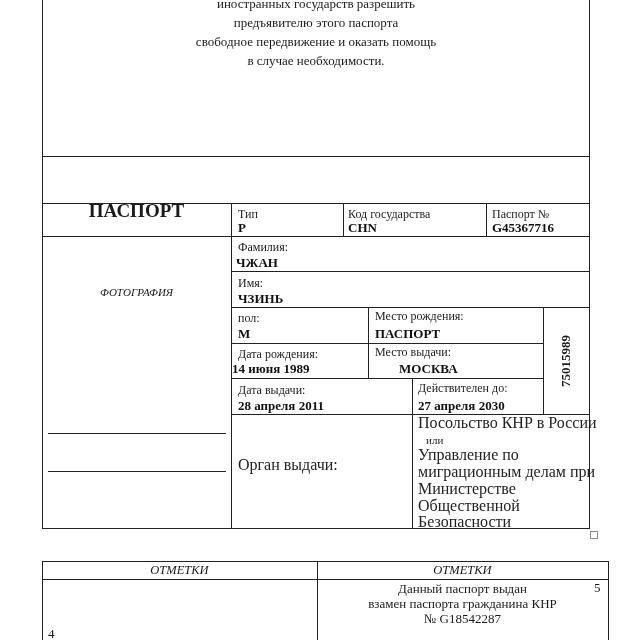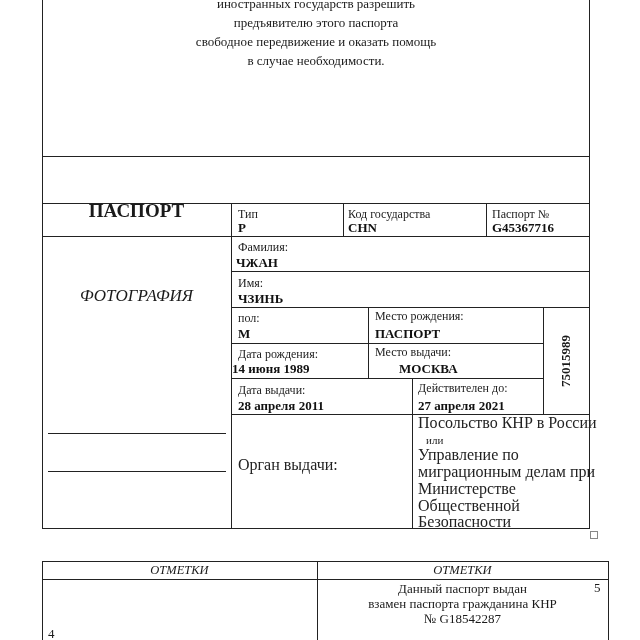--- a/index.html
+++ b/index.html
@@ -54,21 +54,21 @@
   <div class="hl" style="left:48px; width:178px; top:471px; border-top-width:1px;"></div>
 
   <div class="abs" style="left:42px; width:189px; top:200px; text-align:center; font-size:19px; font-weight:bold;">ПАСПОРТ</div>
   <div class="lbl" style="left:238px; top:208px;">Тип</div>
   <div class="val" style="left:238px; top:221px;">P</div>
   <div class="lbl" style="left:348px; top:208px;">Код государства</div>
   <div class="val" style="left:348px; top:221px;">CHN</div>
   <div class="lbl" style="left:492px; top:208px;">Паспорт  №</div>
   <div class="val" style="left:492px; top:221px;">G45367716</div>
 
-  <div class="abs it" style="left:42px; width:189px; top:286px; text-align:center; font-size:17px;">ФОТОГРАФИЯ</div>
+  <div class="abs it" style="left:42px; width:189px; top:286px; text-align:center; font-size:11px;">ФОТОГРАФИЯ</div>
 
   <div class="lbl" style="left:238px; top:241px;">Фамилия:</div>
   <div class="val" style="left:224px; top:256px;margin-left:12px;">ЧЖАН</div>
 
   <div class="lbl" style="left:238px; top:277px;">Имя:</div>
   <div class="val" style="left:238px; top:292px;">ЧЗИНЬ</div>
 
   <div class="lbl" style="left:238px; top:312px;">пол:</div>
   <div class="val" style="left:238px; top:327px;">М</div>
 
@@ -78,21 +78,21 @@
   <div class="lbl" style="left:238px; top:348px;">Дата рождения:</div>
   <div class="val" style="left:232px; top:362px;">14 июня 1989</div>
 
   <div class="lbl" style="left:375px; top:346px;">Место выдачи:</div>
   <div class="val" style="left:375px; top:362px;margin-left:24px;">МОСКВА</div>
 
   <div class="lbl" style="left:238px; top:384px;font-family:Liberation Serif, serif;">Дата выдачи:</div>
   <div class="val" style="left:238px; top:399px;">28 апреля 2011</div>
 
   <div class="lbl" style="left:418px; top:382px;">Действителен  до:</div>
-  <div class="val" style="left:418px; top:399px;">27 апреля 2021</div>
+  <div class="val" style="left:418px; top:399px;">27 апреля 2030</div>
 
   <div class="vertical" style="left:526px; top:353px; width:80px; text-align:center;">75015989</div>
 
   <div class="plain" style="left:238px; top:456px;">Орган выдачи:</div>
   <div class="plain" style="left:418px; top:414px;">Посольство КНР в России</div>
   <div class="plain" style="left:418px; top:432px; font-weight:normal; font-size:11px;margin-left:8px;">или</div>
   <div class="plain" style="left:418px; top:446px;">Управление по</div>
   <div class="plain" style="left:418px; top:463px;">миграционным делам при</div>
   <div class="plain" style="left:418px; top:480px;">Министерстве</div>
   <div class="plain" style="left:418px; top:497px;text-align:center;">Общественной</div>

